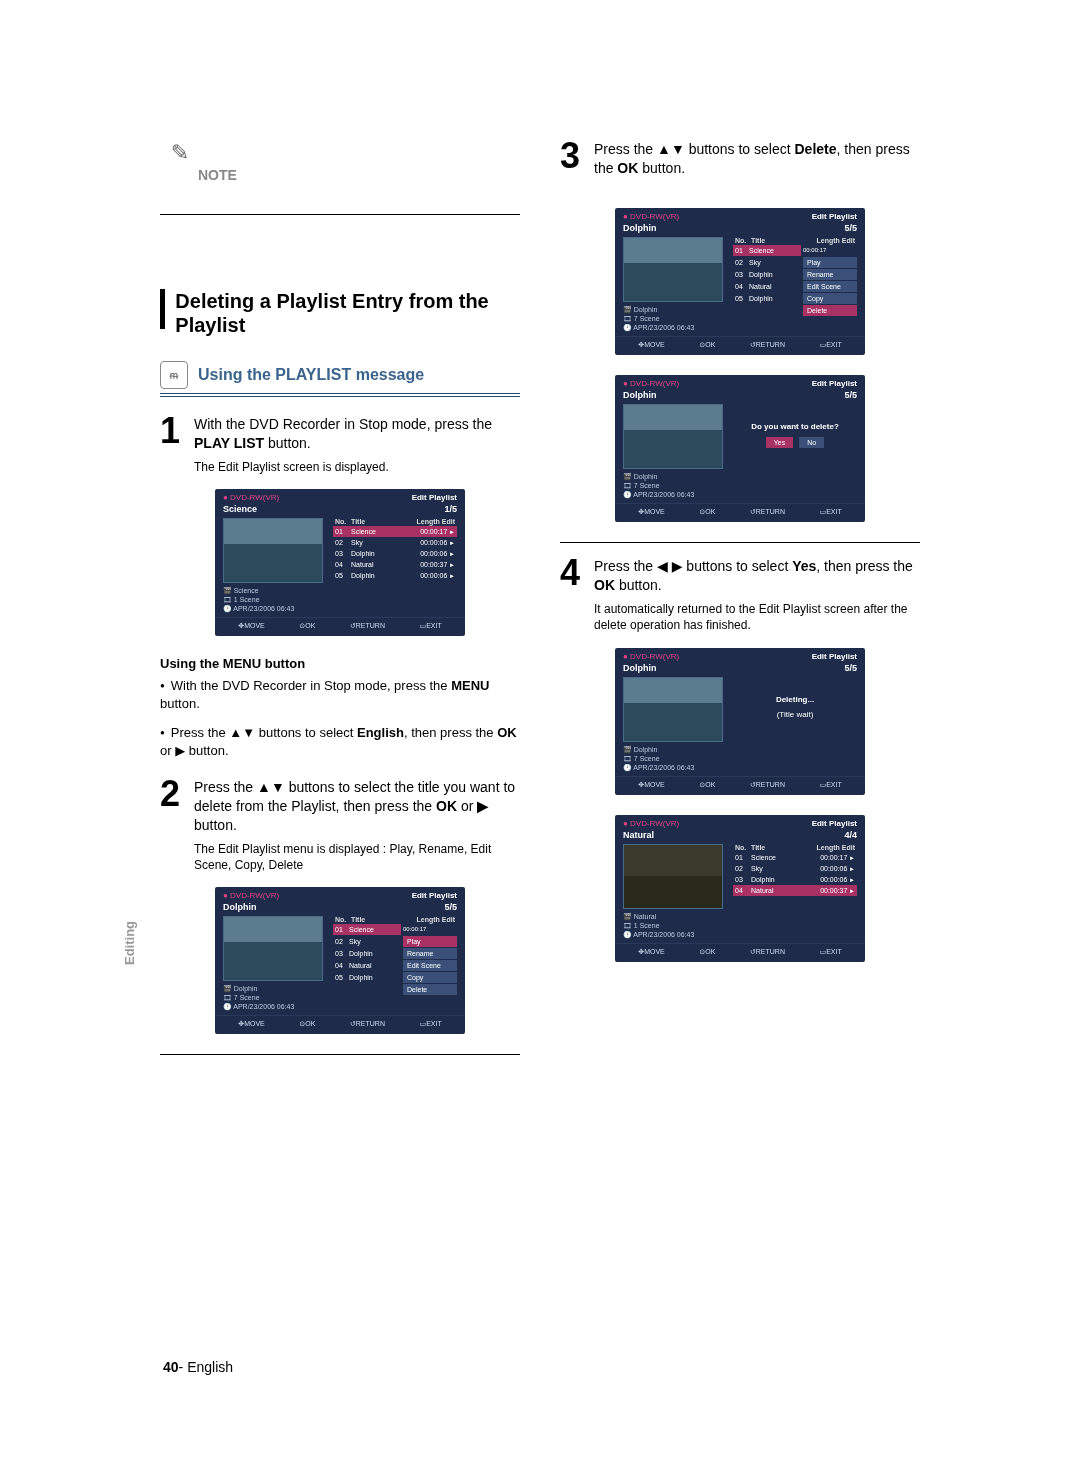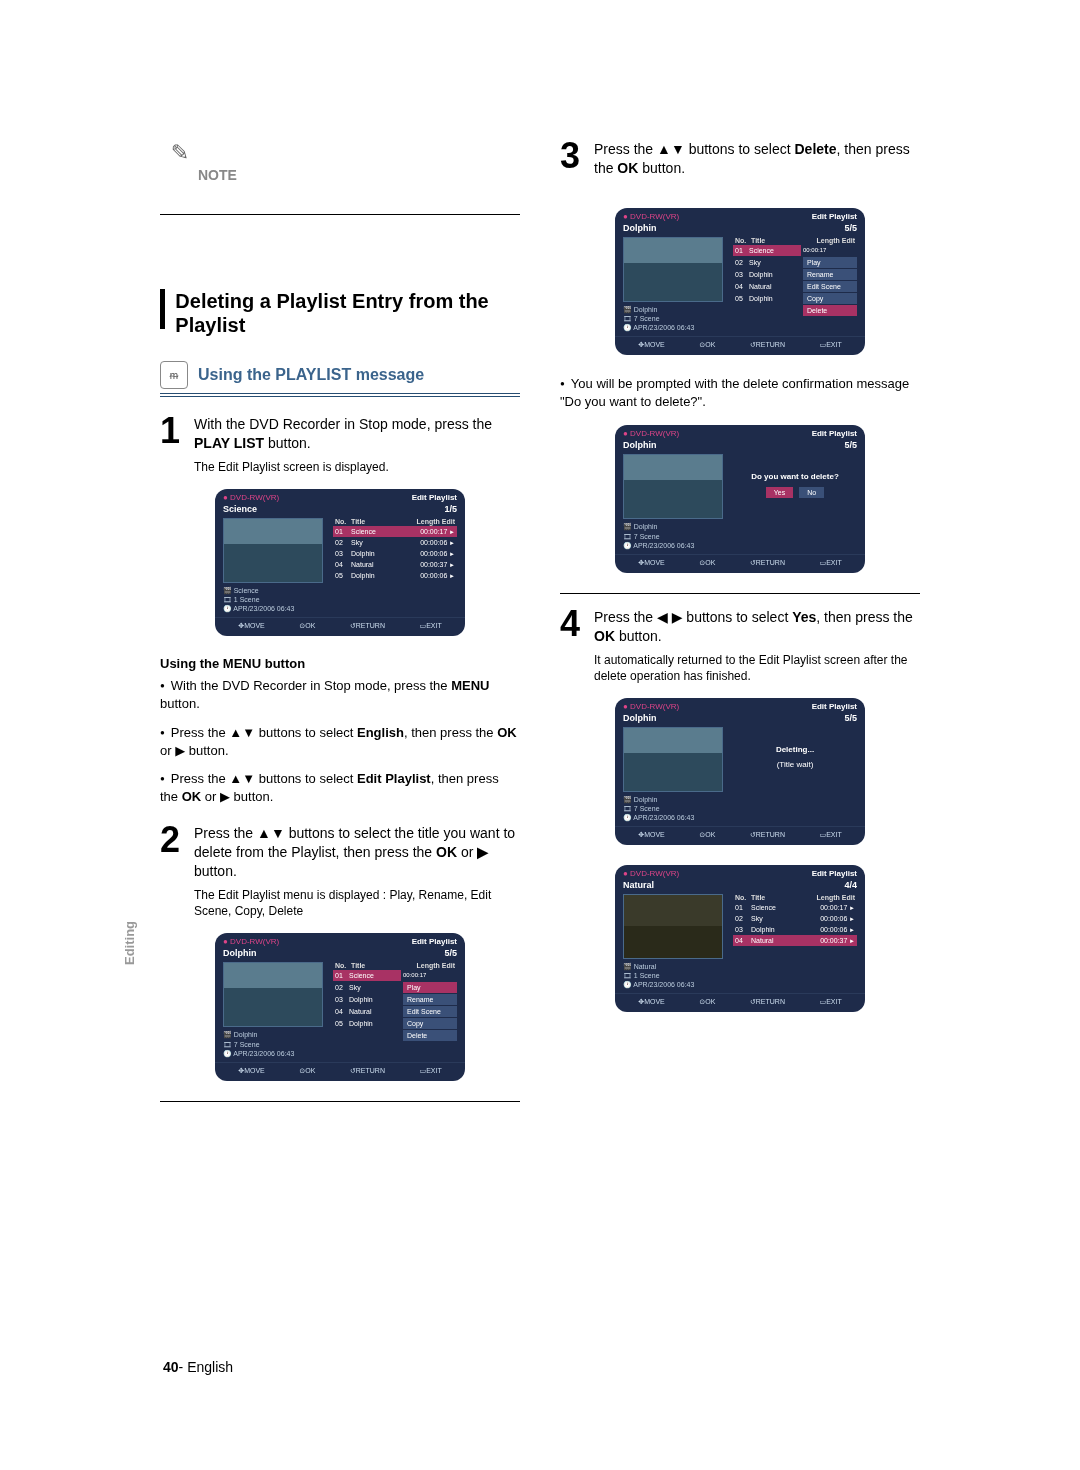--- a/index.html
+++ b/index.html
@@ -146,21 +146,21 @@
   .sub-head {
     font-size: 13px;
     font-weight: bold;
     margin-top: 20px;
     margin-bottom: 6px;
   }
   .ui-screenshot {
     width: 250px;
     margin: 14px auto 20px;
     background: #1e2b4a;
-    border-radius: 12px;
+    border-radius: 2px;
     font-size: 8px;
     color: #fff;
     padding-bottom: 4px;
   }
   .ui-header {
     display: flex;
     justify-content: space-between;
     padding: 4px 8px 2px;
     font-size: 8px;
     align-items: center;
@@ -376,21 +376,20 @@
             <span>✥<span>MOVE</span></span>
             <span>⊙<span>OK</span></span>
             <span>↺<span>RETURN</span></span>
             <span>▭<span>EXIT</span></span>
           </div>
       </div>
 
       <div class="sub-head">Using the MENU button</div>
       <div class="para para-bullet">With the DVD Recorder in Stop mode, press the <b>MENU</b> button.</div>
       <div class="para para-bullet">Press the ▲▼ buttons to select <b>English</b>, then press the <b>OK</b> or ▶ button.</div>
-      <div class="para para-bullet">Press the ▲▼ buttons to select <b>Edit Playlist</b>, then press the <b>OK</b> or ▶ button.</div>
 
       <div class="step" style="margin-top:18px">
         <div class="step-num">2</div>
         <div class="step-body">Press the ▲▼ buttons to select the title you want to delete from the Playlist, then press the <b>OK</b> or <b>▶</b> button.</div>
       </div>
       <div class="step-sub">The Edit Playlist menu is displayed : Play, Rename, Edit Scene, Copy, Delete</div>
 
       <div class="ui-screenshot">
         <div class="ui-header">
             <span class="disc">DVD-RW(VR)</span>
@@ -540,21 +539,20 @@
           </div>
         </div>
         <div class="ui-footer">
             <span>✥<span>MOVE</span></span>
             <span>⊙<span>OK</span></span>
             <span>↺<span>RETURN</span></span>
             <span>▭<span>EXIT</span></span>
           </div>
       </div>
 
-      <div class="para para-bullet">You will be prompted with the delete confirmation message "Do you want to delete?".</div>
 
       <div class="ui-screenshot">
         <div class="ui-header">
             <span class="disc">DVD-RW(VR)</span>
             <span class="ep">Edit Playlist</span>
           </div>
         <div class="ui-title-row">
             <span>Dolphin</span>
             <span>5/5</span>
           </div>

